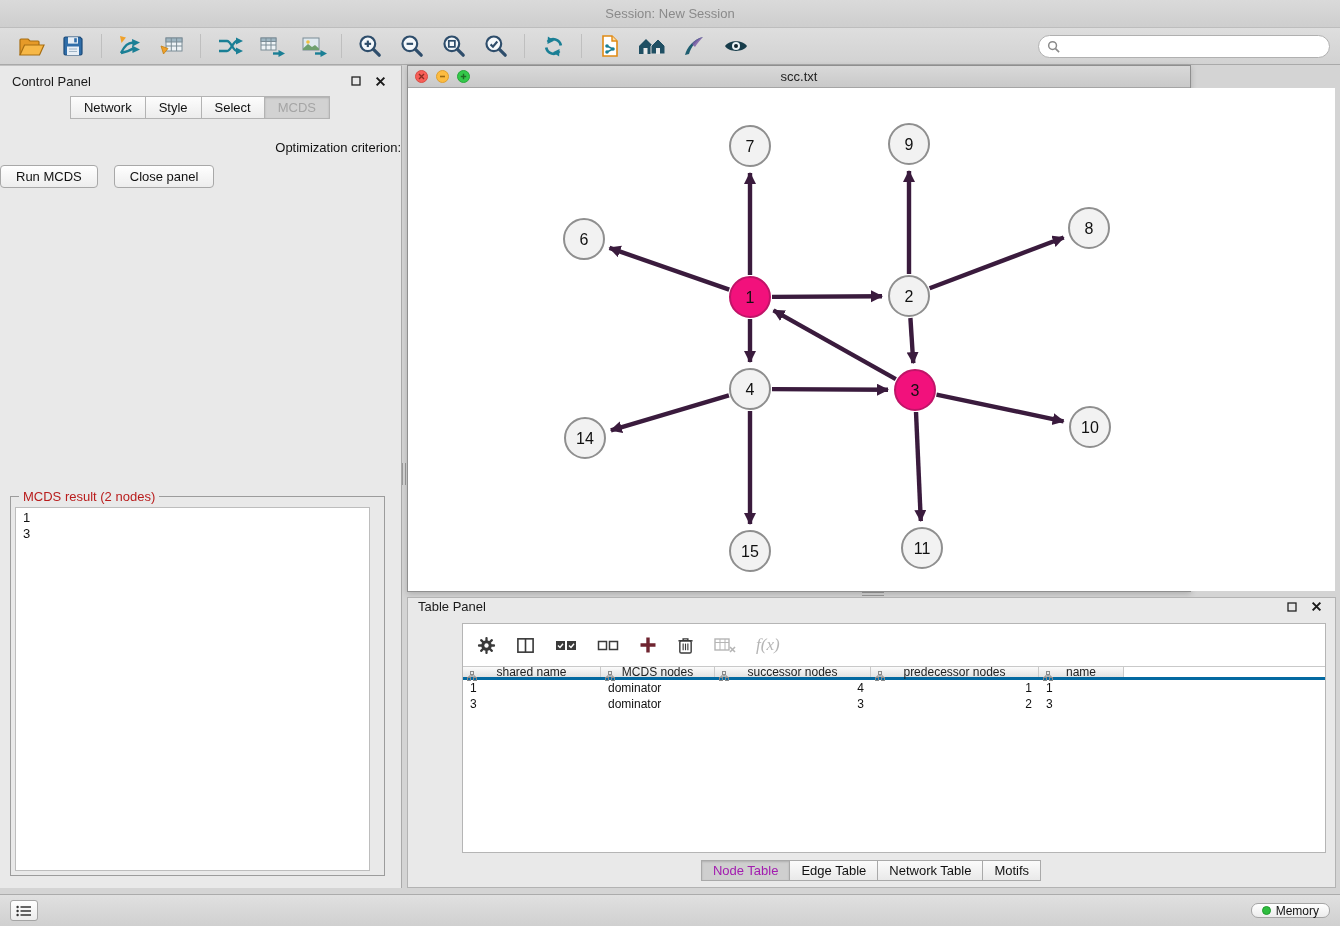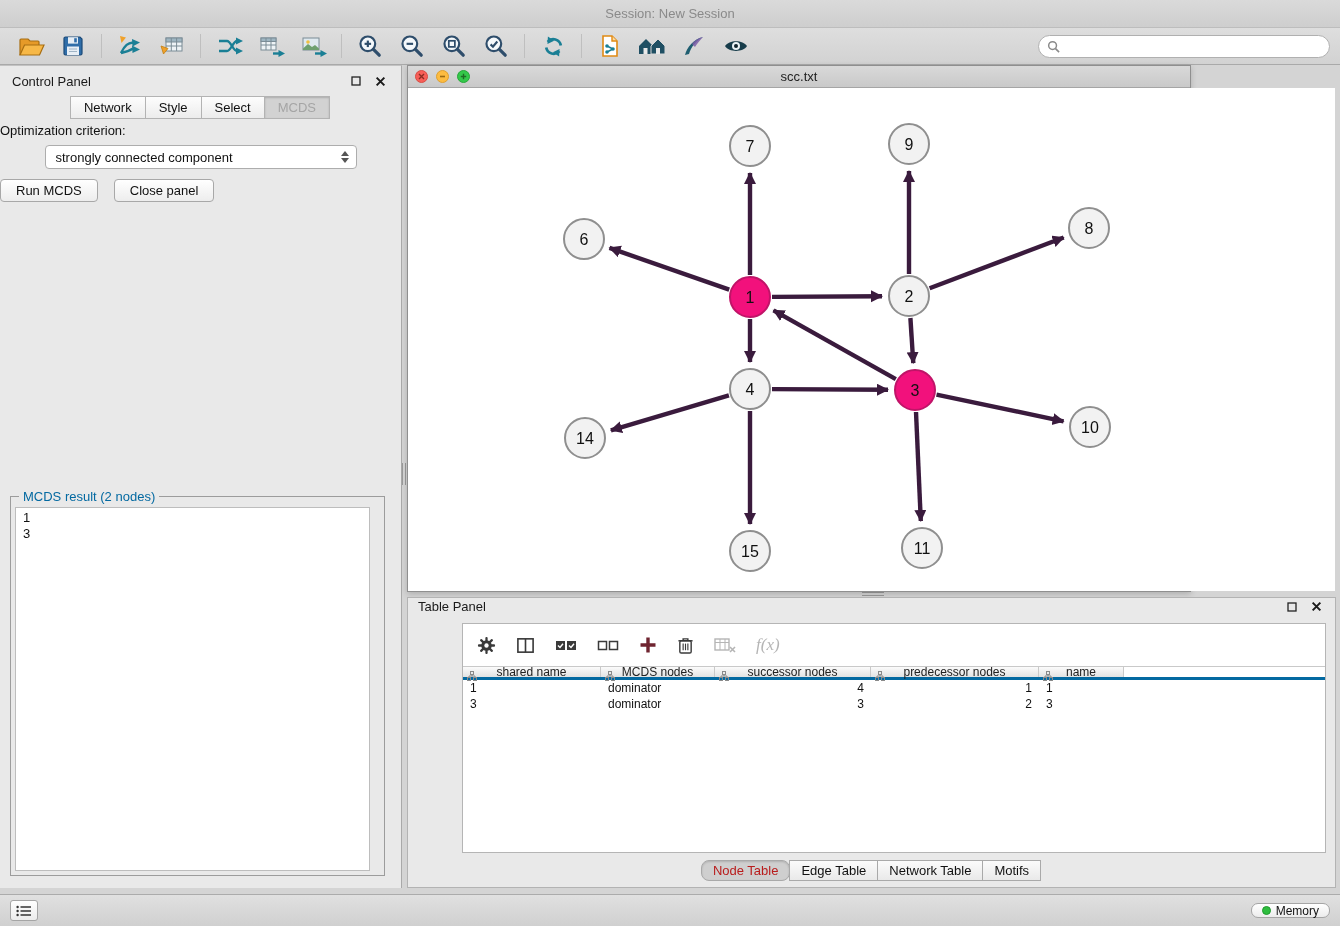--- a/index.html
+++ b/index.html
@@ -26,32 +26,32 @@
   
   .control-panel { position:absolute; left:0; top:65px; width:402px; height:823px;
     background:#e9e9e9; border-right:1px solid #a9a9a9; border-top:1px solid #c2c2c2; }
   .cp-header { height:30px; display:flex; align-items:center; padding:0 12px; font-size:13px; color:#1a1a1a; }
   .spacer { flex:1; }
   .win-icon { width:18px; height:16px; display:flex; align-items:center; justify-content:center; margin-left:6px; }
   .cp-tabs { display:flex; justify-content:center; }
   .cp-tab { font-size:13px; padding:3px 13px; background:linear-gradient(#fdfdfd,#ececec);
     border:1px solid #b3b3b3; margin-left:-1px; color:#111; cursor:default; }
   .cp-tab.active { background:#d2d2d2; color:#a5a5a5; box-shadow:inset 0 1px 2px rgba(0,0,0,.18); }
-  .opt-label { margin-top:4px; text-align:left; font-size:13px; color:#111; }
+  .opt-label { margin-top:21px; text-align:right; font-size:13px; color:#111; }
   .combo { margin:7px auto 0; width:312px; height:24px; background:#fff; border:1px solid #adadad;
     border-radius:4px; display:flex; align-items:center; padding:0 7px 0 10px; font-size:13px; color:#111; }
   .combo .arrows { margin-left:auto; display:flex; flex-direction:column; gap:2px; }
   .combo .arrows i { display:block; width:0; height:0; border-left:4px solid transparent; border-right:4px solid transparent; }
   .arrow-up { border-bottom:5px solid #555; }
   .arrow-down { border-top:5px solid #555; }
   .cp-buttons { display:flex; gap:16px; margin-top:10px; }
   .btn { height:23px; padding:0 15px; font-size:13px; background:linear-gradient(#ffffff,#ededed);
     border:1px solid #a8a8a8; border-radius:4px; display:flex; align-items:center; color:#111; }
   .groupbox { position:absolute; left:10px; right:16px; top:430px; bottom:12px; border:1px solid #9c9c9c; }
-  .groupbox-title { position:absolute; top:-8px; left:8px; background:#e9e9e9; padding:0 4px; font-size:13px; color:#0369a1; }
+  .groupbox-title { position:absolute; top:-8px; left:8px; background:#e9e9e9; padding:0 4px; font-size:13px; color:#b91c1c; }
   .result-area { position:absolute; left:4px; right:14px; top:10px; bottom:4px; background:#fff;
     border:1px solid #bdbdbd; font-size:13px; line-height:16px; padding:2px 7px; white-space:pre; color:#111; overflow:hidden; }
 
   
   .v-splitter { position:absolute; left:402px; top:65px; width:5px; height:823px; }
   .v-splitter .handle { position:absolute; top:398px; left:0; width:4px; height:22px;
     border-left:1px solid #9a9a9a; border-right:1px solid #9a9a9a; }
   .h-splitter { position:absolute; left:407px; top:592px; width:929px; height:5px; }
   .h-splitter .handle { position:absolute; left:455px; top:0; height:4px; width:22px;
     border-top:1px solid #9a9a9a; border-bottom:1px solid #9a9a9a; }
@@ -85,21 +85,21 @@
   .hcell { position:relative; background:linear-gradient(#fbfbfb,#e2e2e2); border-right:1px solid #c9c9c9;
     font-size:12px; display:flex; align-items:center; justify-content:center; color:#222; }
   .hicon { position:absolute; left:4px; top:4px; display:flex; }
   .col0{width:138px}.col1{width:114px}.col2{width:156px}.col3{width:168px}.col4{width:85px}
   .grid-row { display:flex; height:16px; }
   .cell { font-size:12px; line-height:16px; padding:0 7px; color:#111; overflow:hidden; }
   .align-right { text-align:right; }
   .bottom-tabs { position:absolute; left:0; right:0; bottom:6px; display:flex; justify-content:center; }
   .btab { font-size:13px; padding:2px 11px; background:linear-gradient(#fbfbfb,#e9e9e9);
     border:1px solid #a9a9a9; margin-left:-1px; color:#111; }
-  .btab.active { background:#cfcfcf; color:#b91c1c; box-shadow:inset 0 1px 2px rgba(0,0,0,.15);border-radius:8px; }
+  .btab.active { background:#cfcfcf; color:#a21caf; box-shadow:inset 0 1px 2px rgba(0,0,0,.15); }
 
   
   .statusbar { position:absolute; left:0; bottom:0; width:100%; height:32px;
     background:linear-gradient(#e0e0e0,#d0d0d0); border-top:1px solid #ababab;
     display:flex; align-items:center; padding:0 10px; }
   .list-btn { width:28px; height:21px; background:linear-gradient(#fff,#ececec); border:1px solid #a5a5a5;
     border-radius:3px; display:flex; align-items:center; justify-content:center; }
   .memory-btn { margin-left:auto; height:15px; padding:0 10px; background:linear-gradient(#fff,#ececec);
     border:1px solid #a5a5a5; border-radius:7px; display:flex; align-items:center; gap:5px; font-size:12px; color:#111; }
   .mem-dot { width:9px; height:9px; border-radius:50%; background:#2ebd3e; border:1px solid #1f9a2e; }
@@ -275,27 +275,20 @@
         </svg>
       </span>
     </div>
     <div class="cp-tabs">
         <div class="cp-tab">Network</div>
         <div class="cp-tab">Style</div>
         <div class="cp-tab">Select</div>
         <div class="cp-tab active">MCDS</div>
       </div>
     <div class="opt-label">Optimization criterion:</div>
-    <div class="combo">
-      <span>strongly connected component</span>
-      <span class="arrows">
-          <i class="arrow-up"></i>
-          <i class="arrow-down"></i>
-        </span>
-    </div>
     <div class="cp-buttons">
       <div class="btn">Run MCDS</div>
       <div class="btn">Close panel</div>
     </div>
     <div class="groupbox">
       <span class="groupbox-title">MCDS result (2 nodes)</span>
       <div class="result-area">1
 3</div>
     </div>
   </div>

